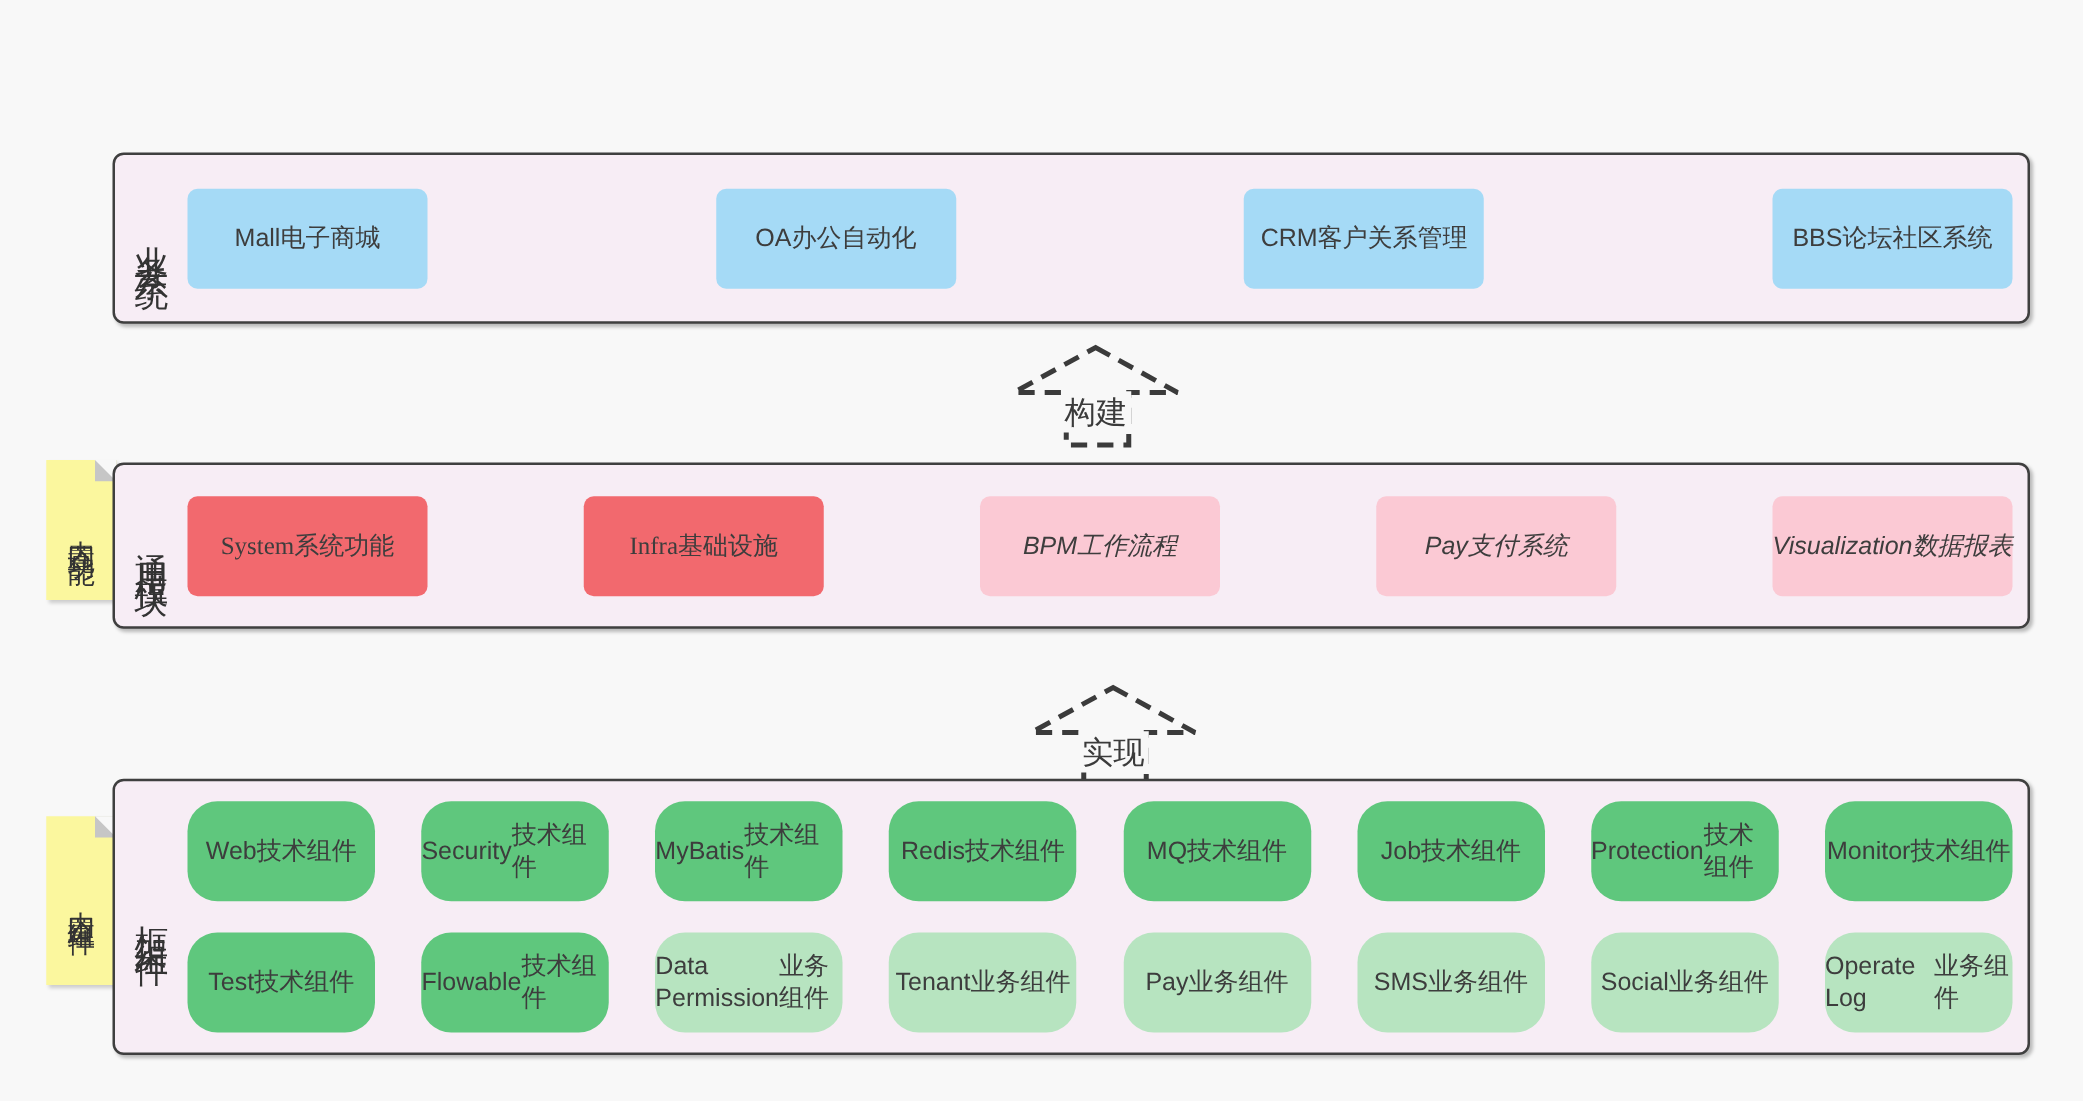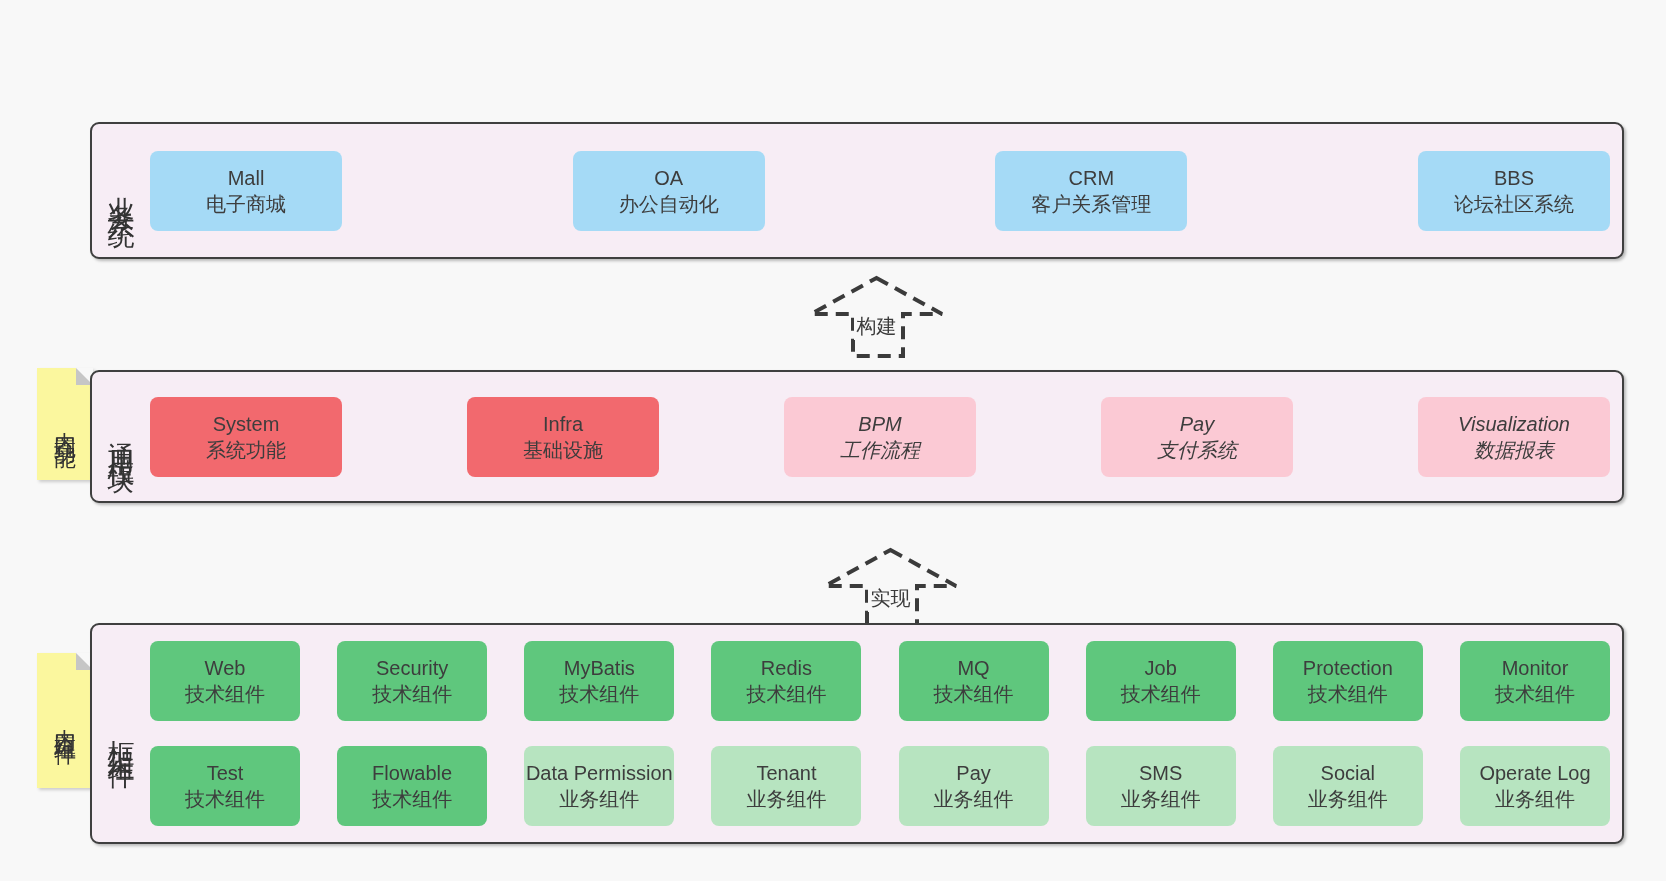--- a/index.html
+++ b/index.html
@@ -34,29 +34,29 @@
   .rows{
     flex:1;display:flex;flex-direction:column;
     justify-content:center;gap:25px;
     padding-right:12px;
   }
   .row{display:flex;justify-content:space-between;align-items:center;}
 
   
   .box{
     height:80px;border-radius:8px;
-    display:flex;flex-direction:column;
+    display:flex;flex-direction:row;
     align-items:center;justify-content:center;
-    text-align:right;
+    text-align:left;
     font-size:20px;line-height:1.3;
   }
   .w6{flex:0 0 192px;width:192px;}
-  .w8{flex:0 0 150px;width:150px;}
+  .w8{flex:0 0 150px;width:150px;border-radius:24px;}
   .blue{background:#a5daf6;}
-  .red{background:#f2696e;}
+  .red{background:#f2696e;font-family:Liberation Serif, serif;}
   .pink{background:#fbc9d4;font-style:italic;}
   .green{background:#5fc77d;}
   .light-green{background:#b7e4c0;}
 
   
   .sticky{
     position:absolute;left:37px;width:56px;
     background:#fbf79e;
     box-shadow:2px 2px 3px rgba(0,0,0,0.18);
     display:flex;align-items:center;justify-content:center;
@@ -74,21 +74,21 @@
   }
 
   
   .arrow{position:absolute;width:137px;height:84px;}
   .arrow1{left:808px;top:275px;}
   .arrow2{left:822px;top:547px;}
   .arrow svg{position:absolute;inset:0;}
   .arrow-label{
     position:absolute;top:38px;left:50%;transform:translateX(-50%);
     background:#f8f8f8;padding:0 3px;
-    font-size:20px;color:#3b3b3b;white-space:nowrap;
+    font-size:25px;color:#3b3b3b;white-space:nowrap;
   }
 </style>
 </head>
 <body>
 
 <div class="canvas">
 
   <div class="band band1">
     <div class="band-label">业务系统</div>
     <div class="rows">

